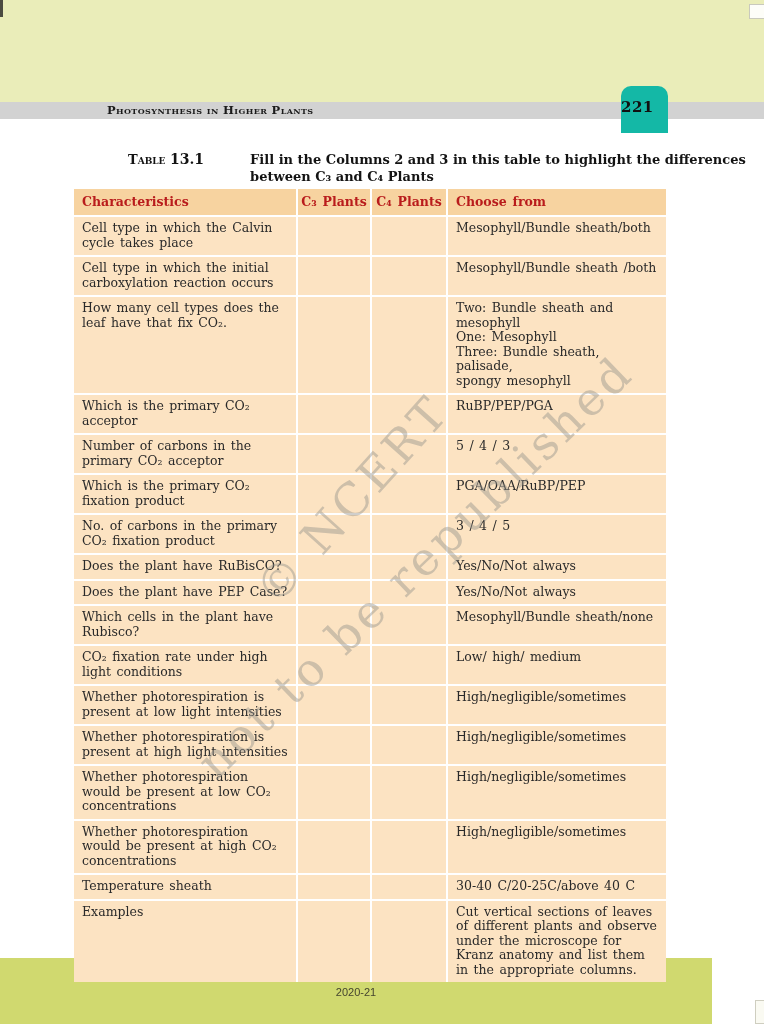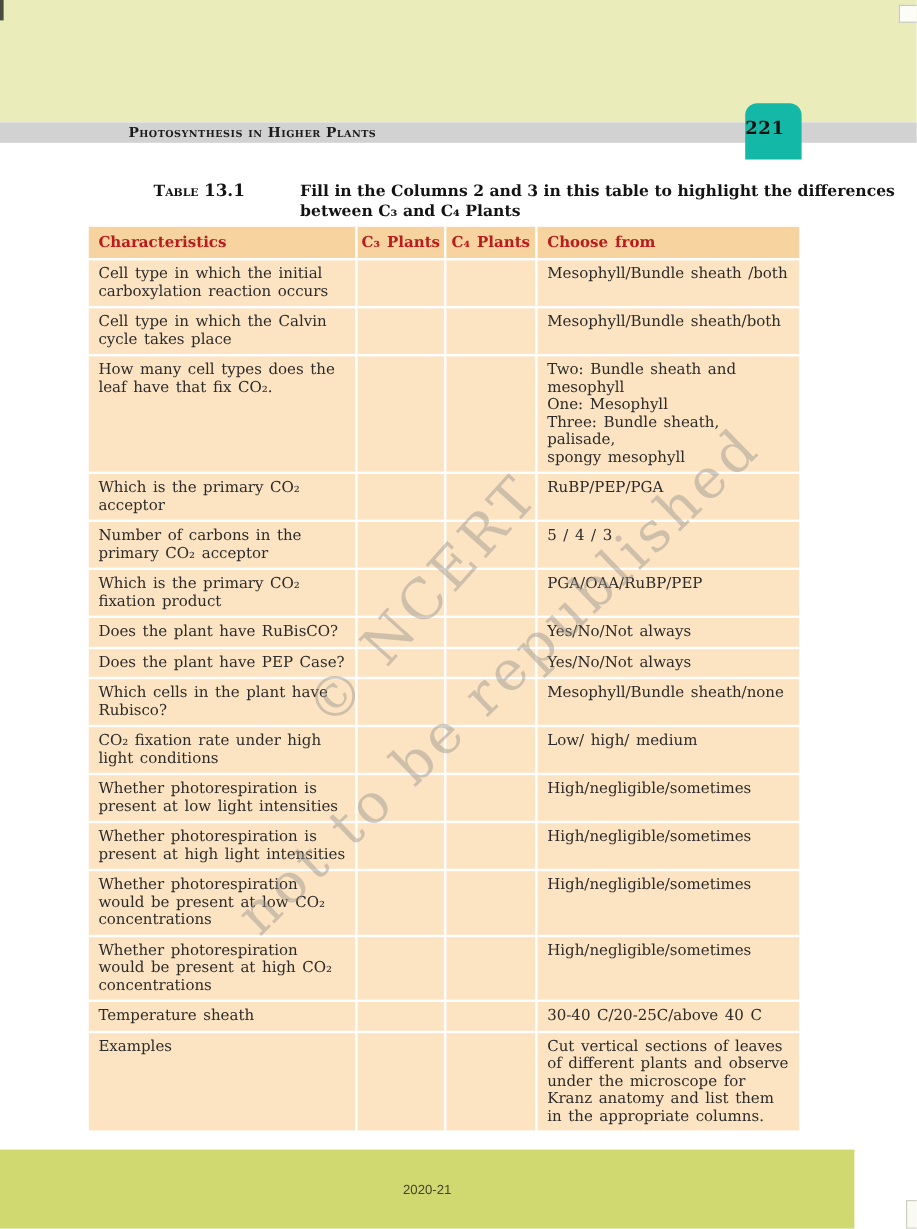--- a/index.html
+++ b/index.html
@@ -173,30 +173,30 @@
   <thead>
     <tr>
       <th>Characteristics</th>
       <th class="center">C₃ Plants</th>
       <th class="center">C₄ Plants</th>
       <th>Choose from</th>
     </tr>
   </thead>
   <tbody>
     <tr>
+      <td>Cell type in which the Calvin cycle takes place</td>
+      <td></td>
+      <td></td>
+      <td>Mesophyll/Bundle sheath/both</td>
+    </tr>
+    <tr>
       <td>Cell type in which the initial carboxylation reaction occurs</td>
       <td></td>
       <td></td>
       <td>Mesophyll/Bundle sheath /both</td>
-    </tr>
-    <tr>
-      <td>Cell type in which the Calvin cycle takes place</td>
-      <td></td>
-      <td></td>
-      <td>Mesophyll/Bundle sheath/both</td>
     </tr>
     <tr>
       <td>How many cell types does the leaf have that fix CO₂.</td>
       <td></td>
       <td></td>
       <td>Two: Bundle sheath and
 mesophyll
 One: Mesophyll
 Three: Bundle sheath, palisade,
 spongy mesophyll</td>
@@ -213,20 +213,26 @@
       <td></td>
       <td>5 / 4 / 3</td>
     </tr>
     <tr>
       <td>Which is the primary CO₂ fixation product</td>
       <td></td>
       <td></td>
       <td>PGA/OAA/RuBP/PEP</td>
     </tr>
     <tr>
+      <td>No. of carbons in the primary CO₂ fixation product</td>
+      <td></td>
+      <td></td>
+      <td>3 / 4 / 5</td>
+    </tr>
+    <tr>
       <td>Does the plant have RuBisCO?</td>
       <td></td>
       <td></td>
       <td>Yes/No/Not always</td>
     </tr>
     <tr>
       <td>Does the plant have PEP Case?</td>
       <td></td>
       <td></td>
       <td>Yes/No/Not always</td>

